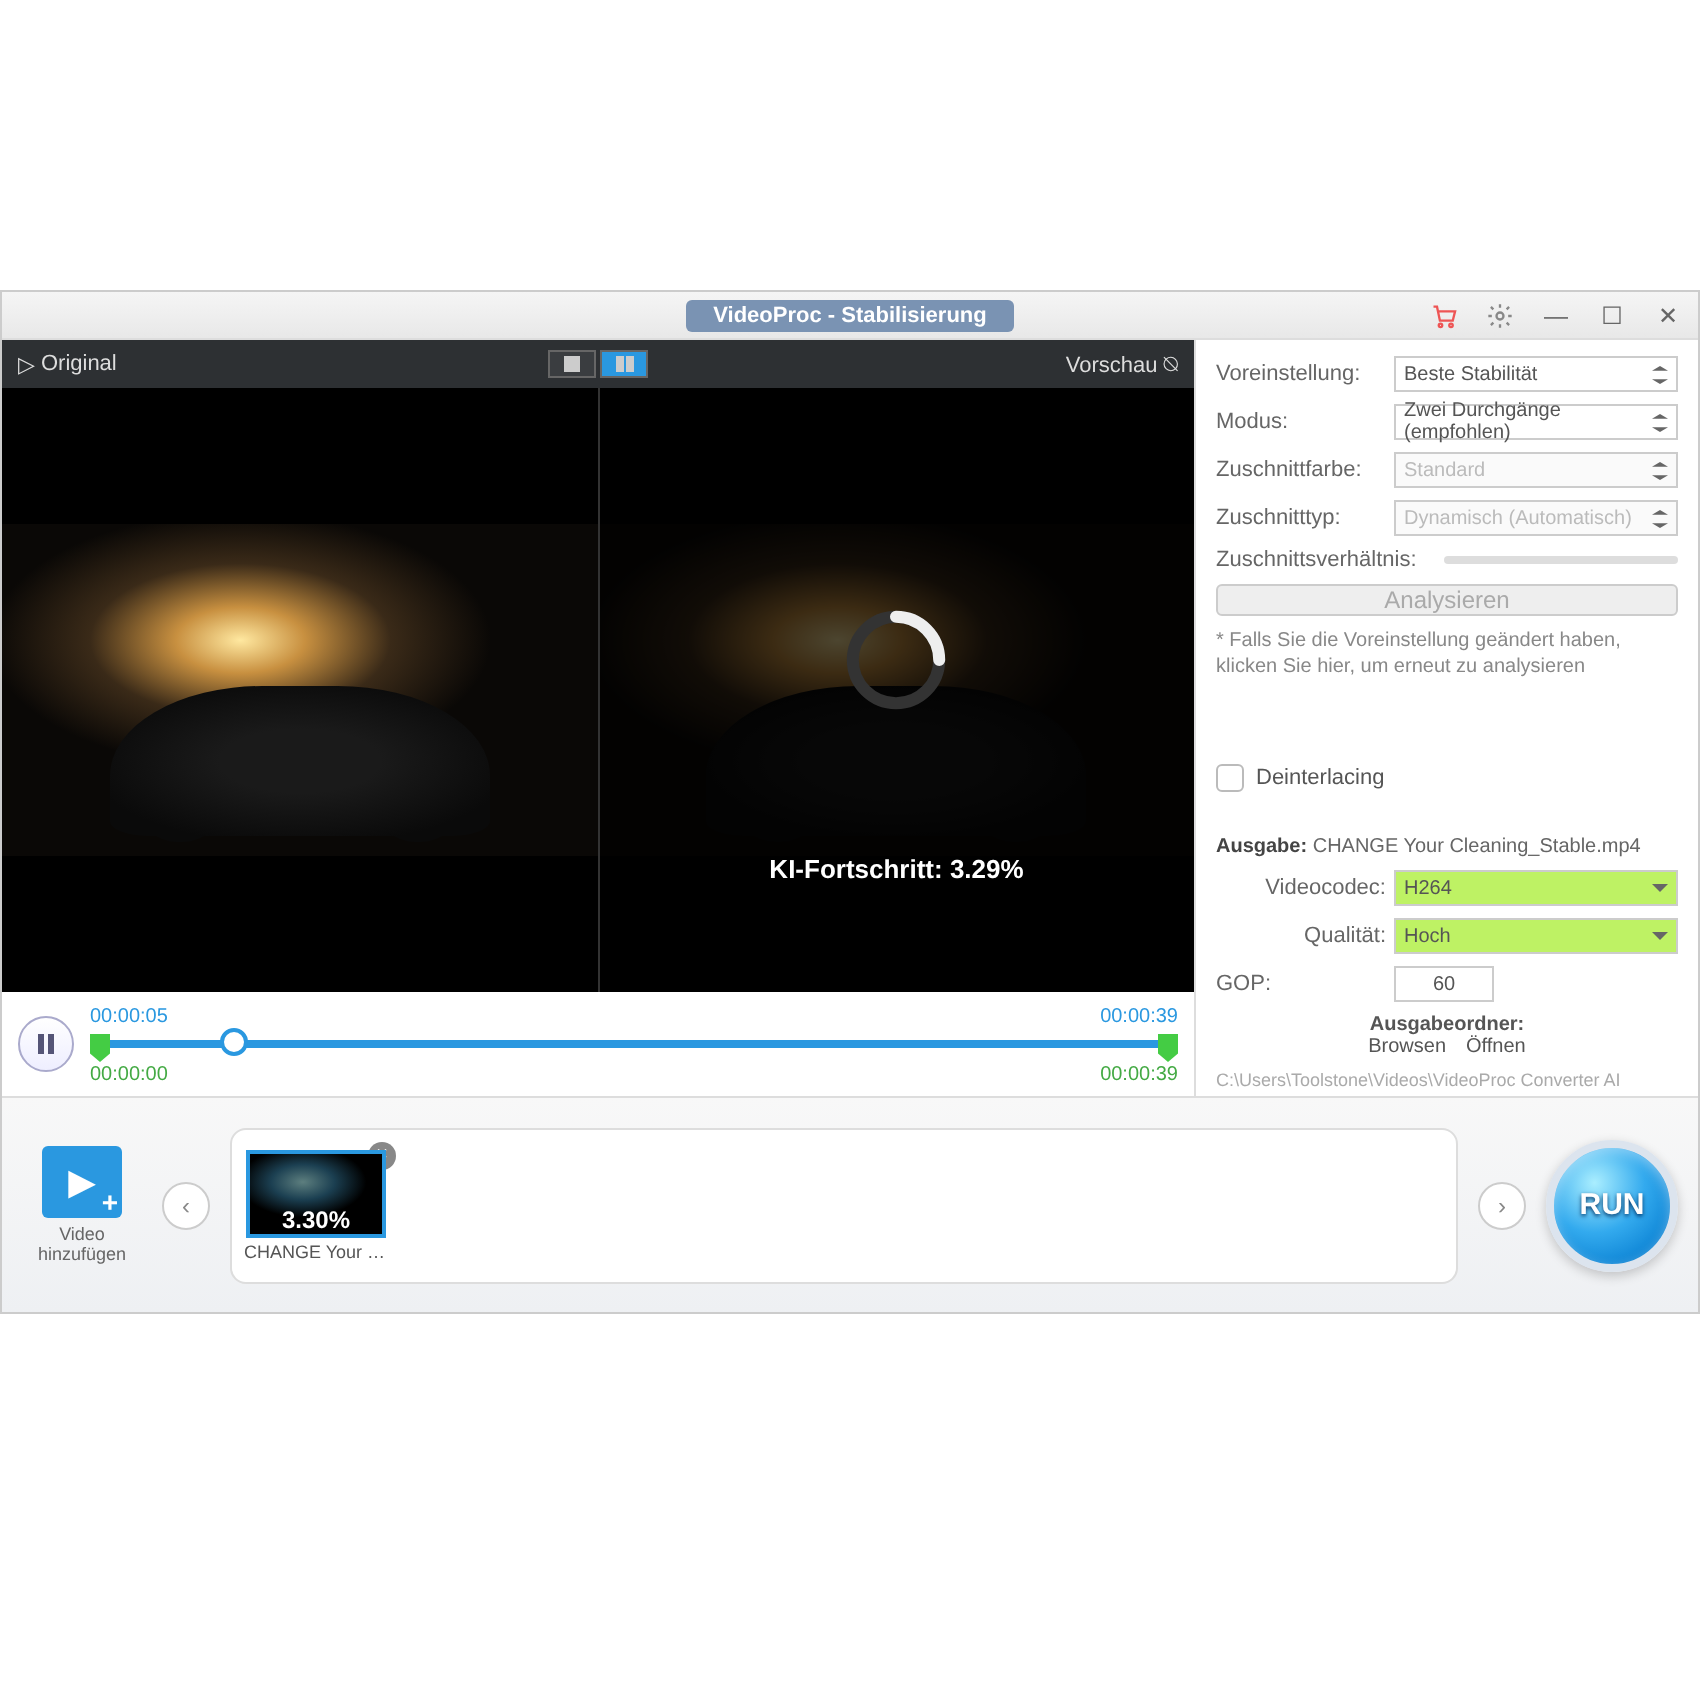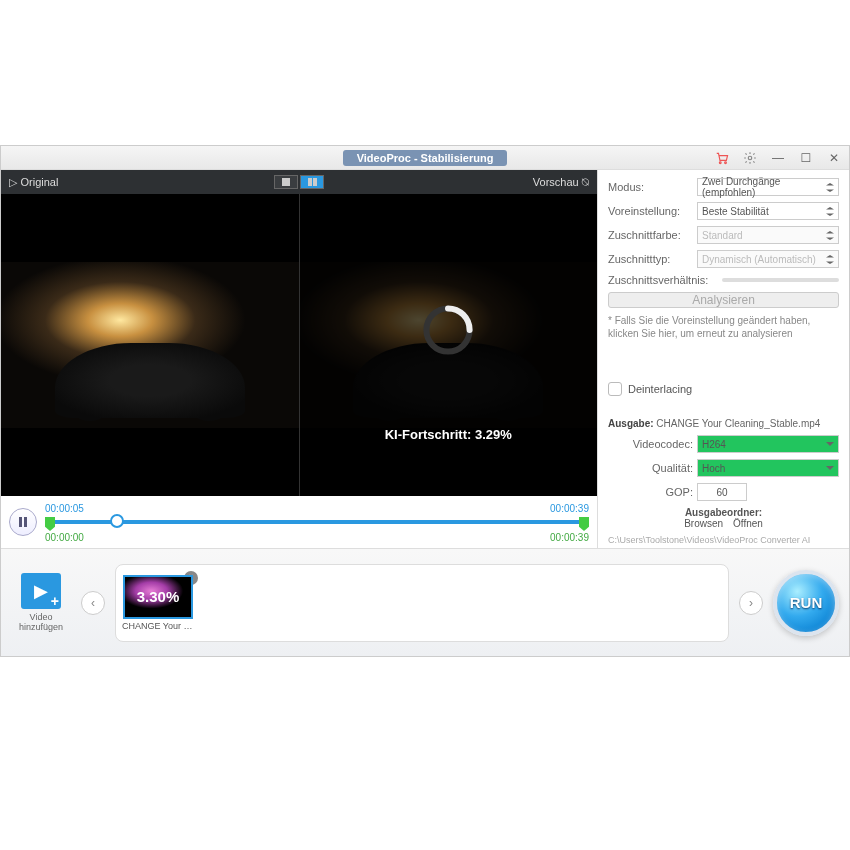--- a/index.html
+++ b/index.html
@@ -59,35 +59,35 @@
 .sb-select::after{content:"";position:absolute;right:4px;top:4px;width:8px;height:8px;background:linear-gradient(#666,#666);clip-path:polygon(0 30%,100% 30%,50% 0);}
 .sb-select::before{content:"";position:absolute;right:4px;bottom:3px;width:8px;height:8px;background:#666;clip-path:polygon(0 70%,100% 70%,50% 100%);}
 .sb-slider{flex:1;height:4px;background:#ddd;border-radius:2px;position:relative;}
 .sb-btn{height:28px;background:#eee;border:1px solid #ccc;display:flex;align-items:center;justify-content:center;color:#aaa;font-size:12px;border-radius:3px;}
 .sb-note{font-size:10px;color:#888;line-height:1.3;}
 .sb-check{display:flex;align-items:center;gap:6px;margin-top:36px;}
 .sb-check .box{width:14px;height:14px;border:1px solid #bbb;border-radius:3px;}
 .sb-sep{height:1px;background:#ddd;margin:2px 0;}
 .sb-out{font-size:10px;color:#666;}
 .sb-out b{color:#444;}
-.sb-drop{flex:1;height:18px;border:1px solid #ccc;font-size:10px;padding:0 14px 0 4px;display:flex;align-items:center;color:#555;position:relative;background:#22c55e;}
+.sb-drop{flex:1;height:18px;border:1px solid #ccc;font-size:10px;padding:0 14px 0 4px;display:flex;align-items:center;color:#555;position:relative;background:#bef264;}
 .sb-drop::after{content:"";position:absolute;right:4px;top:6px;border:4px solid transparent;border-top-color:#666;}
 .sb-input{width:50px;height:18px;border:1px solid #ccc;font-size:10px;padding:0 4px;display:flex;align-items:center;justify-content:center;}
 .sb-outrow{display:flex;align-items:center;justify-content:space-between;flex-direction:column;}
 .sb-link{font-size:10px;color:#555;cursor:pointer;}
 .sb-path{font-size:9px;color:#aaa;}
 .bottom{height:108px;background:linear-gradient(#f8f8f8,#eef0f3);border-top:1px solid #ddd;display:flex;align-items:center;padding:10px;gap:10px;position:relative;}
 .add-vid{width:60px;display:flex;flex-direction:column;align-items:center;gap:4px;cursor:pointer;}
 .add-vid .ico{width:40px;height:36px;background:#2a98e0;display:flex;align-items:center;justify-content:center;color:#fff;font-size:18px;border-radius:3px;position:relative;}
 .add-vid .ico::after{content:"+";position:absolute;right:2px;bottom:0;font-size:14px;font-weight:bold;}
 .add-vid .txt{font-size:9px;color:#666;text-align:center;line-height:1.1;}
 .nav-circ{width:24px;height:24px;border:1px solid #ccc;border-radius:50%;display:flex;align-items:center;justify-content:center;background:#fff;color:#888;cursor:pointer;font-size:12px;}
 .thumb-strip{flex:1;background:#fff;border:1px solid #ddd;border-radius:8px;height:78px;display:flex;align-items:center;padding:6px;gap:6px;}
 .thumb{width:72px;display:flex;flex-direction:column;align-items:center;position:relative;}
-.thumb-img{width:70px;height:44px;background:#d946ef;border:2px solid #2a98e0;display:flex;align-items:center;justify-content:center;color:#fff;font-size:15px;font-weight:bold;position:relative;}
+.thumb-img{width:70px;height:44px;background:#0c4a6e;border:2px solid #2a98e0;display:flex;align-items:flex-end;justify-content:center;color:#fff;font-size:12px;font-weight:bold;position:relative;}
 .thumb-img::before{content:"";position:absolute;inset:0;background:radial-gradient(ellipse 60% 55% at 40% 35%,#ffe8a055 0%,#3a2a1855 40%,#000 80%);}
 .thumb-close{position:absolute;top:-4px;right:-4px;width:14px;height:14px;background:#888;border-radius:50%;color:#fff;font-size:10px;display:flex;align-items:center;justify-content:center;}
 .thumb-name{font-size:9px;color:#555;white-space:nowrap;overflow:hidden;text-overflow:ellipsis;width:100%;text-align:center;margin-top:2px;}
 .run-btn{width:66px;height:66px;border-radius:50%;background:radial-gradient(circle at 35% 30%,#aef,#3ae 45%,#07c 90%);border:4px solid #dce4ee;display:flex;align-items:center;justify-content:center;color:#fff;font-weight:bold;font-size:15px;cursor:pointer;text-shadow:0 1px 2px #036;box-shadow:0 2px 6px rgba(0,0,0,.2),inset 0 2px 6px rgba(255,255,255,.4);}
 </style>
 </head>
 <body>
 
 <div class="app">
 
@@ -168,26 +168,26 @@
           <div class="tl-sel"></div>
           <div class="tl-mark start"></div>
           <div class="tl-mark end"></div>
           <div class="tl-handle" id="tlh" style="left: 12%;"></div>
         </div>
       </div>
     </div>
 
     <div class="sidebar">
       <div class="sb-row">
+          <div class="sb-label">Voreinstellung:</div>
+          <div class="sb-select">Beste Stabilität</div>
+        </div>
+      <div class="sb-row">
           <div class="sb-label">Modus:</div>
           <div class="sb-select">Zwei Durchgänge (empfohlen)</div>
-        </div>
-      <div class="sb-row">
-          <div class="sb-label">Voreinstellung:</div>
-          <div class="sb-select">Beste Stabilität</div>
         </div>
       <div class="sb-row">
           <div class="sb-label">Zuschnittfarbe:</div>
           <div class="sb-select disabled">Standard</div>
         </div>
       <div class="sb-row">
           <div class="sb-label">Zuschnitttyp:</div>
           <div class="sb-select disabled">Dynamisch (Automatisch)</div>
         </div>
       <div class="sb-row">
@@ -206,21 +206,21 @@
       <div class="sb-out"><b>Ausgabe:</b>&nbsp;<span>CHANGE Your Cleaning_Stable.mp4</span></div>
       <div class="sb-row">
           <div class="sb-label" style="text-align:right">Videocodec:</div>
           <div class="sb-drop">H264</div>
         </div>
       <div class="sb-row">
           <div class="sb-label" style="text-align:right">Qualität:</div>
           <div class="sb-drop">Hoch</div>
         </div>
       <div class="sb-row">
-          <div class="sb-label" style="text-align:right">GOP:</div>
+          <div class="sb-label" style="">GOP:</div>
           <div class="sb-input">60</div>
         </div>
       <div class="sb-outrow">
         <b style="font-size:10px">Ausgabeordner:</b>
         <div style="display:flex;gap:10px">
           <span class="sb-link">Browsen</span>
           <span class="sb-link">Öffnen</span>
         </div>
       </div>
       <div class="sb-path">C:\Users\Toolstone\Videos\VideoProc Converter AI</div>

